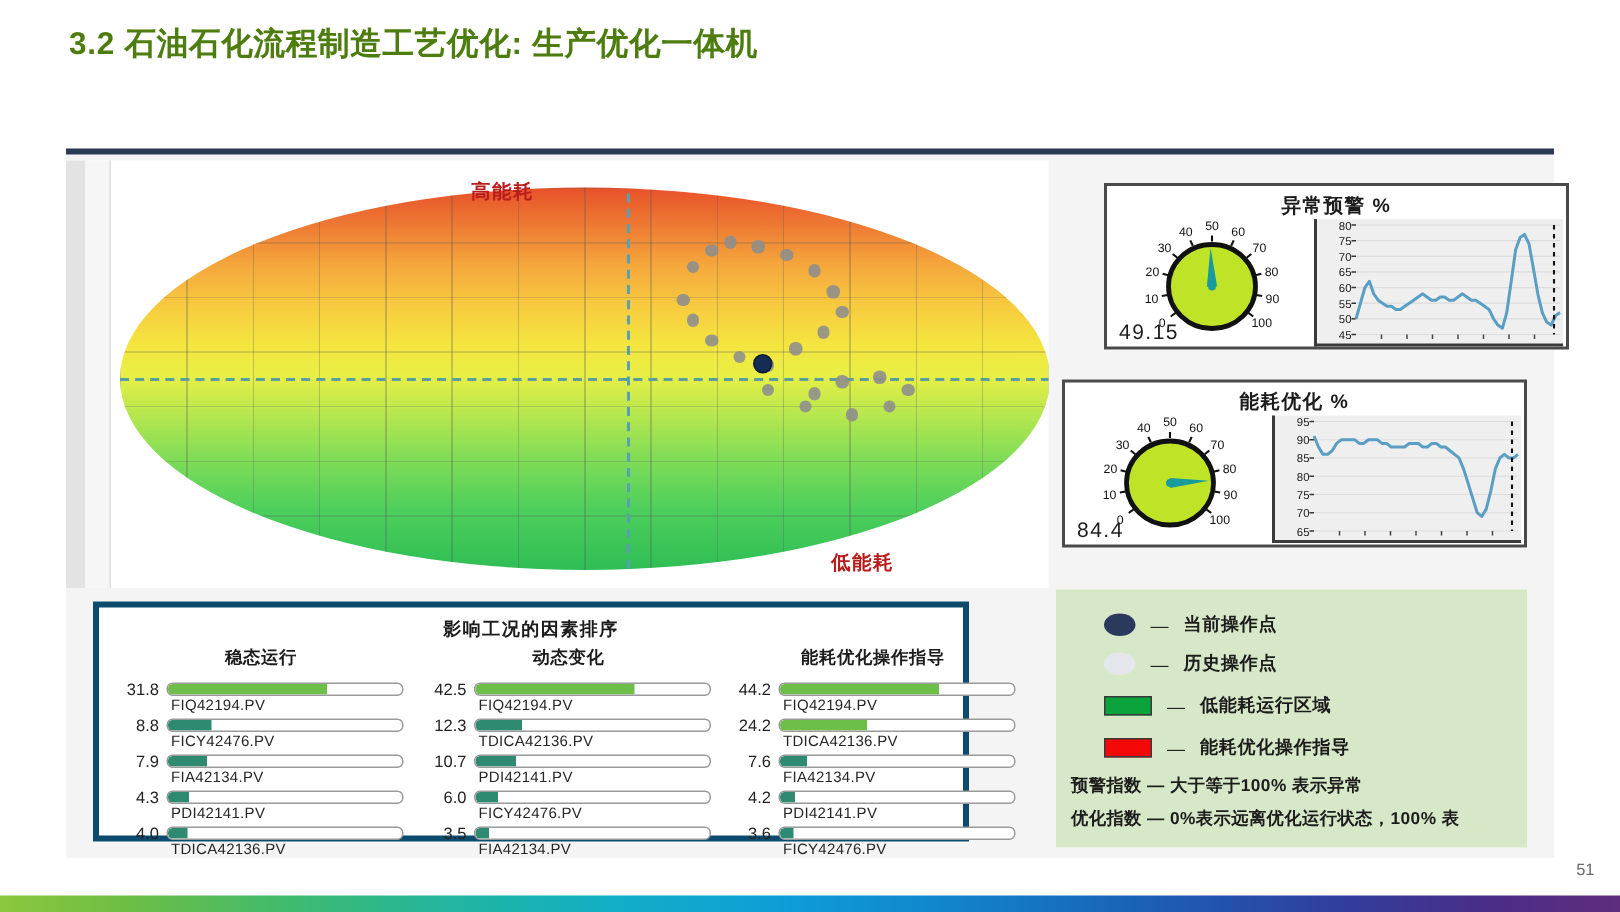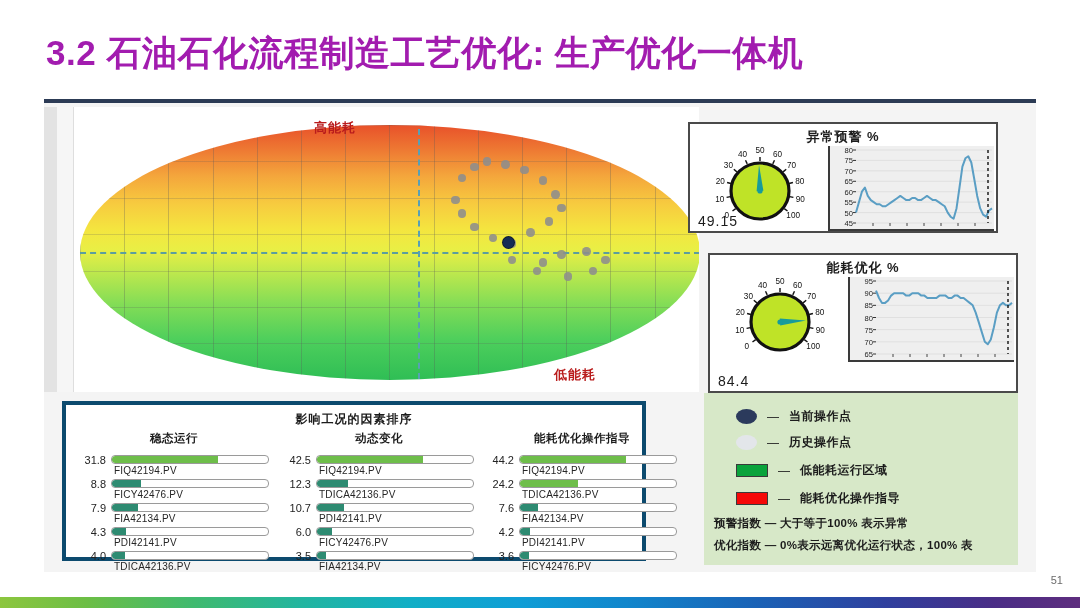--- a/index.html
+++ b/index.html
@@ -7,24 +7,24 @@
   body {
     font-family: "Liberation Sans", "DejaVu Sans", sans-serif;
     background: #ffffff;
     position: relative;
     overflow: hidden;
   }
 
   
   #slide-title {
     position: absolute;
-    left: 46px; top: 30px;
-    font-size: 35px;
+    left: 46px; top: 15px;
+    font-size: 21px;
     font-weight: bold;
-    color: #a21caf;
+    color: #4d7c0f;
     letter-spacing: 0.5px;
     white-space: nowrap;
   }
 
   
   #board {
     position: absolute;
     left: 44px; top: 99px;
     width: 992px; height: 473px;
     background: #f4f4f4;
@@ -118,22 +118,22 @@
   }
   .pt-hist { background: #8d8d8d; opacity: .88; }
   .pt-cur  { background: #152c55; box-shadow: 0 0 0 1px #0c1a33; }
 
   
   .gauge-card {
     position: absolute;
     background: #ffffff;
     border: 2px solid #4a4a4a;
   }
-  #gauge-card-1 { left: 644px; top: 19px;  width: 310px; height: 111px; }
-  #gauge-card-2 { left: 664px; top: 150px; width: 310px; height: 140px; }
+  #gauge-card-1 { left: 692px; top: 19px;  width: 310px; height: 111px; }
+  #gauge-card-2 { left: 664px; top: 150px; width: 310px; height: 112px; }
   .gauge-title {
     position: absolute;
     left: 0; top: 4px;
     width: 100%;
     text-align: center;
     font-size: 13px;
     font-weight: bold;
     color: #1c1c1c;
     letter-spacing: 1px;
   }

